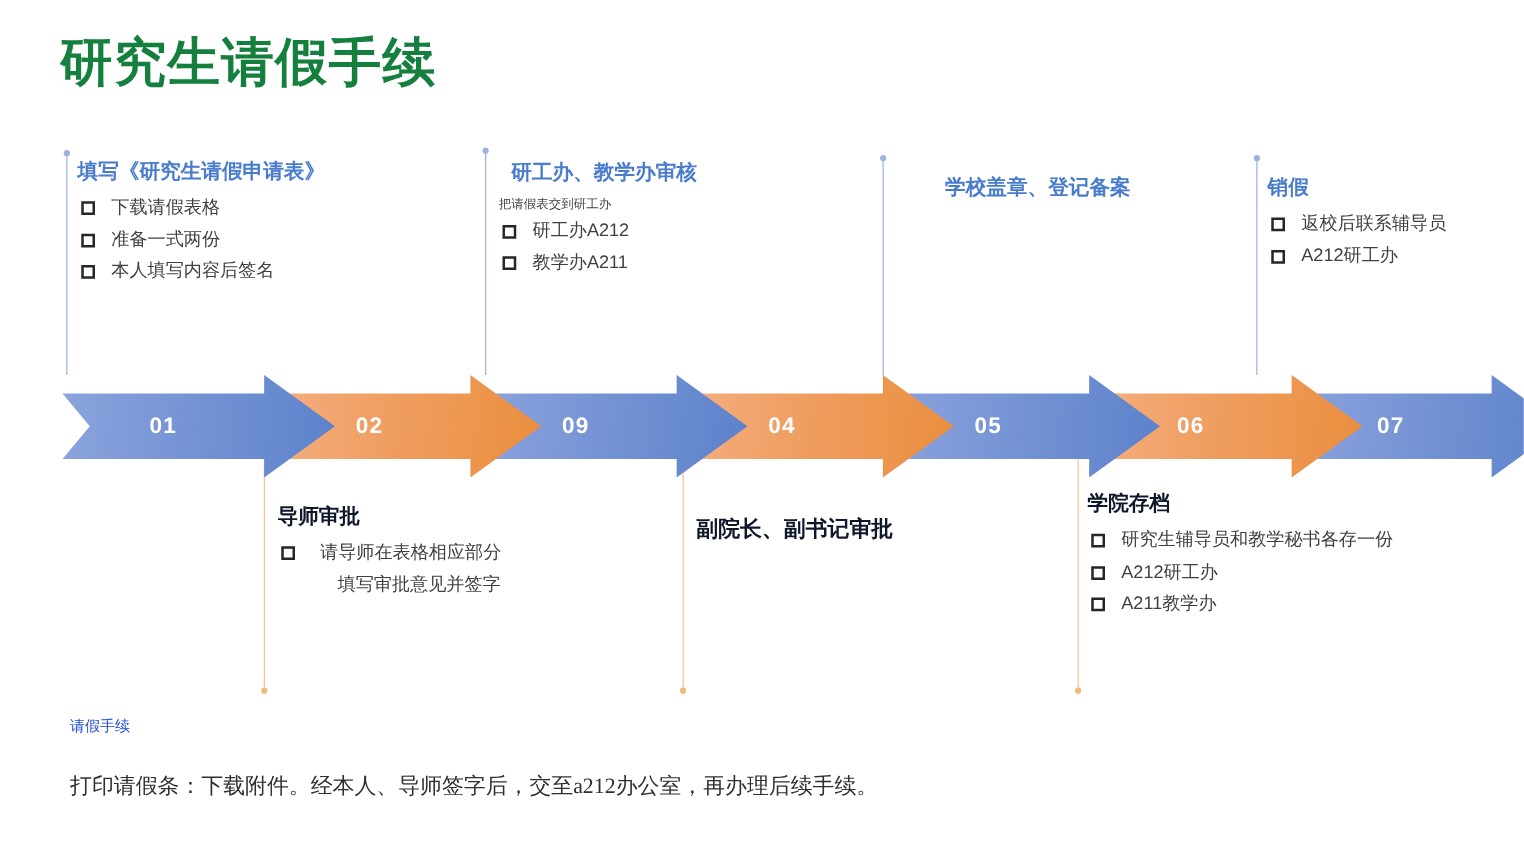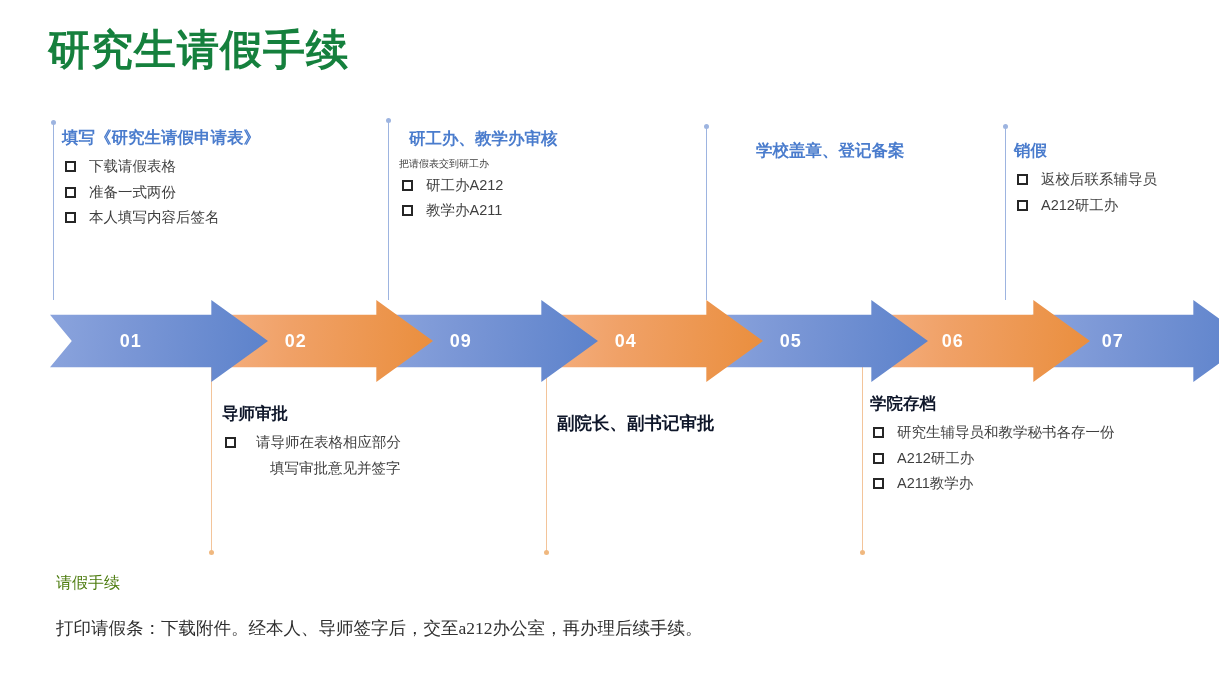--- a/index.html
+++ b/index.html
@@ -71,21 +71,21 @@
   }
   .stepbox li .bsq{
     position:absolute;left:3px;top:7px;
     width:7px;height:7px;border:2px solid #262626;background:#fff;
   }
   .stepbox li .l2{display:block;}
 
   
   .footer1{
     position:absolute;left:56px;top:573px;
-    font-size:16px;color:#4d7c0f;
+    font-size:12px;color:#1d4ed8;
     font-family:"Liberation Serif","DejaVu Serif",serif;
   }
   .footer2{
     position:absolute;left:56px;top:616px;
     font-size:17.5px;color:#2f2f2f;
     font-family:"Liberation Serif","DejaVu Serif",serif;
   }
 </style>
 </head>
 <body>

